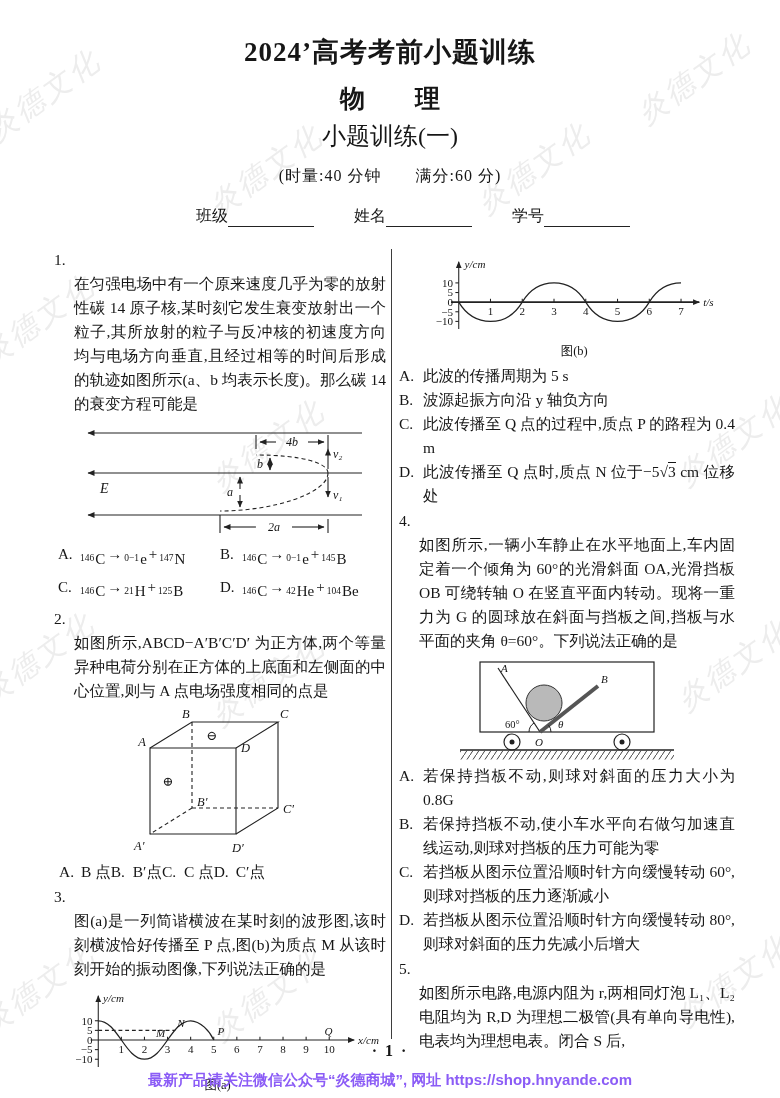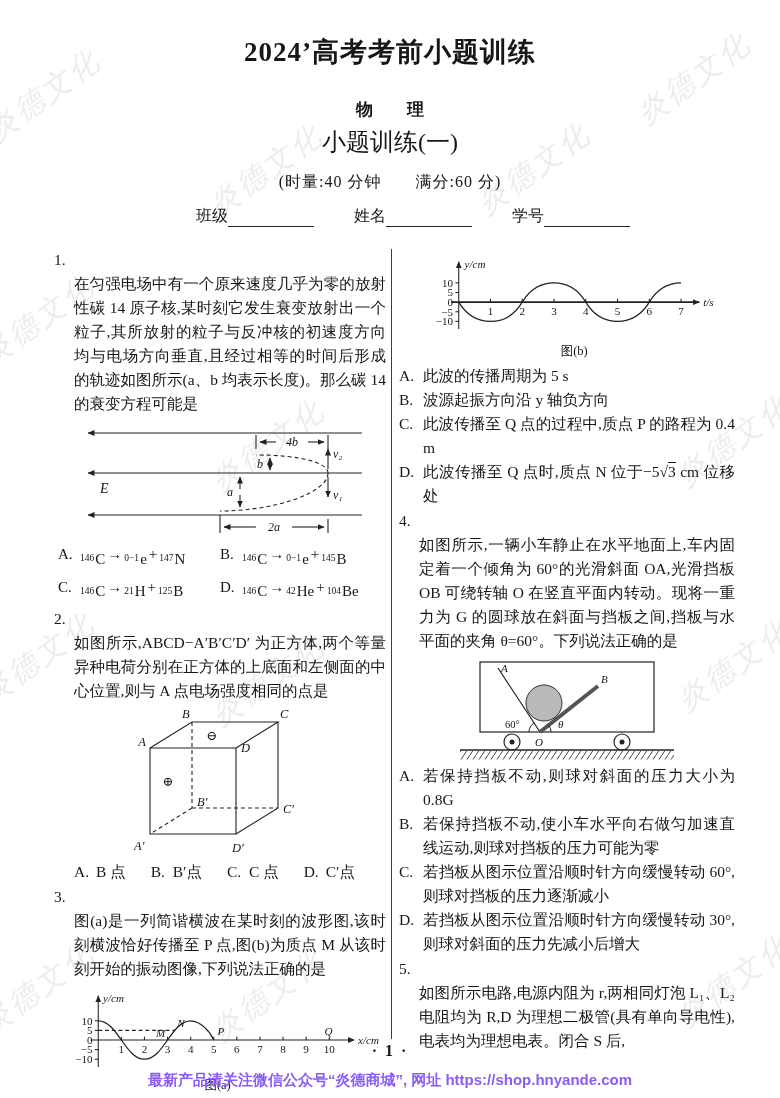--- a/index.html
+++ b/index.html
@@ -2,21 +2,21 @@
 <html><head>
 <meta charset="utf-8">
 <style>
   html,body{margin:0;padding:0;background:#fff;}
   .page{position:relative;width:780px;height:1098px;background:#ffffff;overflow:hidden;
         font-family:"Liberation Serif","DejaVu Serif",serif;color:#161616;}
   .wm{position:absolute;font-size:30px;color:#ededed;font-style:italic;letter-spacing:3px;
       transform:rotate(-36deg);white-space:nowrap;pointer-events:none;}
   .hdr{position:absolute;top:34px;left:0;width:100%;text-align:center;}
   .title{font-size:27px;font-weight:bold;letter-spacing:1px;}
-  .subject{font-size:17px;font-weight:bold;margin-top:28px;}
+  .subject{font-size:25px;font-weight:bold;margin-top:12px;}
   .section{font-size:24px;font-weight:normal;margin-top:5px;}
   .meta{font-size:16px;margin-top:14px;letter-spacing:1px;}
   .fields{position:absolute;top:206px;left:196px;font-size:16px;display:flex;gap:40px;}
   .fld{display:flex;align-items:flex-end;}
   .blank{display:inline-block;width:86px;border-bottom:1px solid #222;height:17px;}
   .columns{position:absolute;top:247px;left:54px;display:flex;}
   .col{font-size:15.5px;line-height:24px;text-align:justify;}
   .col-left{width:332px;}
   .divider{width:1px;background:#3d3d3d;height:790px;margin:2px 7px 0 5px;}
   .col-right{width:336px;}
@@ -25,21 +25,21 @@
   .qnum{flex:none;width:20px;}
   .qtext{flex:1;text-align:justify;margin-top:24px;}
   .figwrap{text-align:center;margin:3px 0 2px 0;line-height:0;}
   .eq-grid{display:grid;grid-template-columns:162px auto;row-gap:4px;margin:3px 0 4px 4px;
            text-align:left;font-size:15px;}
   .opt-eq{white-space:nowrap;}
   .olabel{display:inline-block;min-width:22px;}
   .nuc{display:inline-flex;align-items:center;vertical-align:-2px;}
   .pre{display:inline-flex;flex-direction:row;align-items:flex-end;font-size:9.5px;line-height:9px;margin-right:1px;}
   .eqsym{padding:0 2px;}
-  .q2opts{display:flex;gap:25px;margin:1px 0 1px 20px;}
+  .q2opts{display:flex;margin:1px 0 1px 5px;}
   .opts .opt{display:flex;}
   .opts .opt .olabel{flex:none;width:24px;}
   .opts .opt .otext{flex:1;text-align:justify;}
   .rad{white-space:nowrap;}
   .rad .ol{border-top:1px solid #161616;}
   .pageno{position:absolute;bottom:38px;left:0;width:100%;text-align:center;
           font-size:16px;font-weight:bold;letter-spacing:2px;}
   .promo{position:absolute;bottom:8px;left:0;width:100%;text-align:center;
          font-family:"Liberation Sans","DejaVu Sans",sans-serif;font-size:15px;font-weight:bold;color:#8b5cf6;}
   svg{overflow:visible;}
@@ -420,21 +420,21 @@
         <div class="opt">
           <span class="olabel">B.</span>
           <span class="otext">若保持挡板不动,使小车水平向右做匀加速直线运动,则球对挡板的压力可能为零</span>
         </div>
         <div class="opt">
           <span class="olabel">C.</span>
           <span class="otext">若挡板从图示位置沿顺时针方向缓慢转动 60°,则球对挡板的压力逐渐减小</span>
         </div>
         <div class="opt">
           <span class="olabel">D.</span>
-          <span class="otext">若挡板从图示位置沿顺时针方向缓慢转动 30°,则球对斜面的压力先减小后增大</span>
+          <span class="otext">若挡板从图示位置沿顺时针方向缓慢转动 80°,则球对斜面的压力先减小后增大</span>
         </div>
       </div>
 
       <div class="q">
         <span class="qnum">5.</span>
         <div class="qtext">如图所示电路,电源内阻为 r,两相同灯泡 L₁、L₂ 电阻均为 R,D 为理想二极管(具有单向导电性),电表均为理想电表。闭合 S 后,</div>
       </div>
 
     </div>
   </div>

